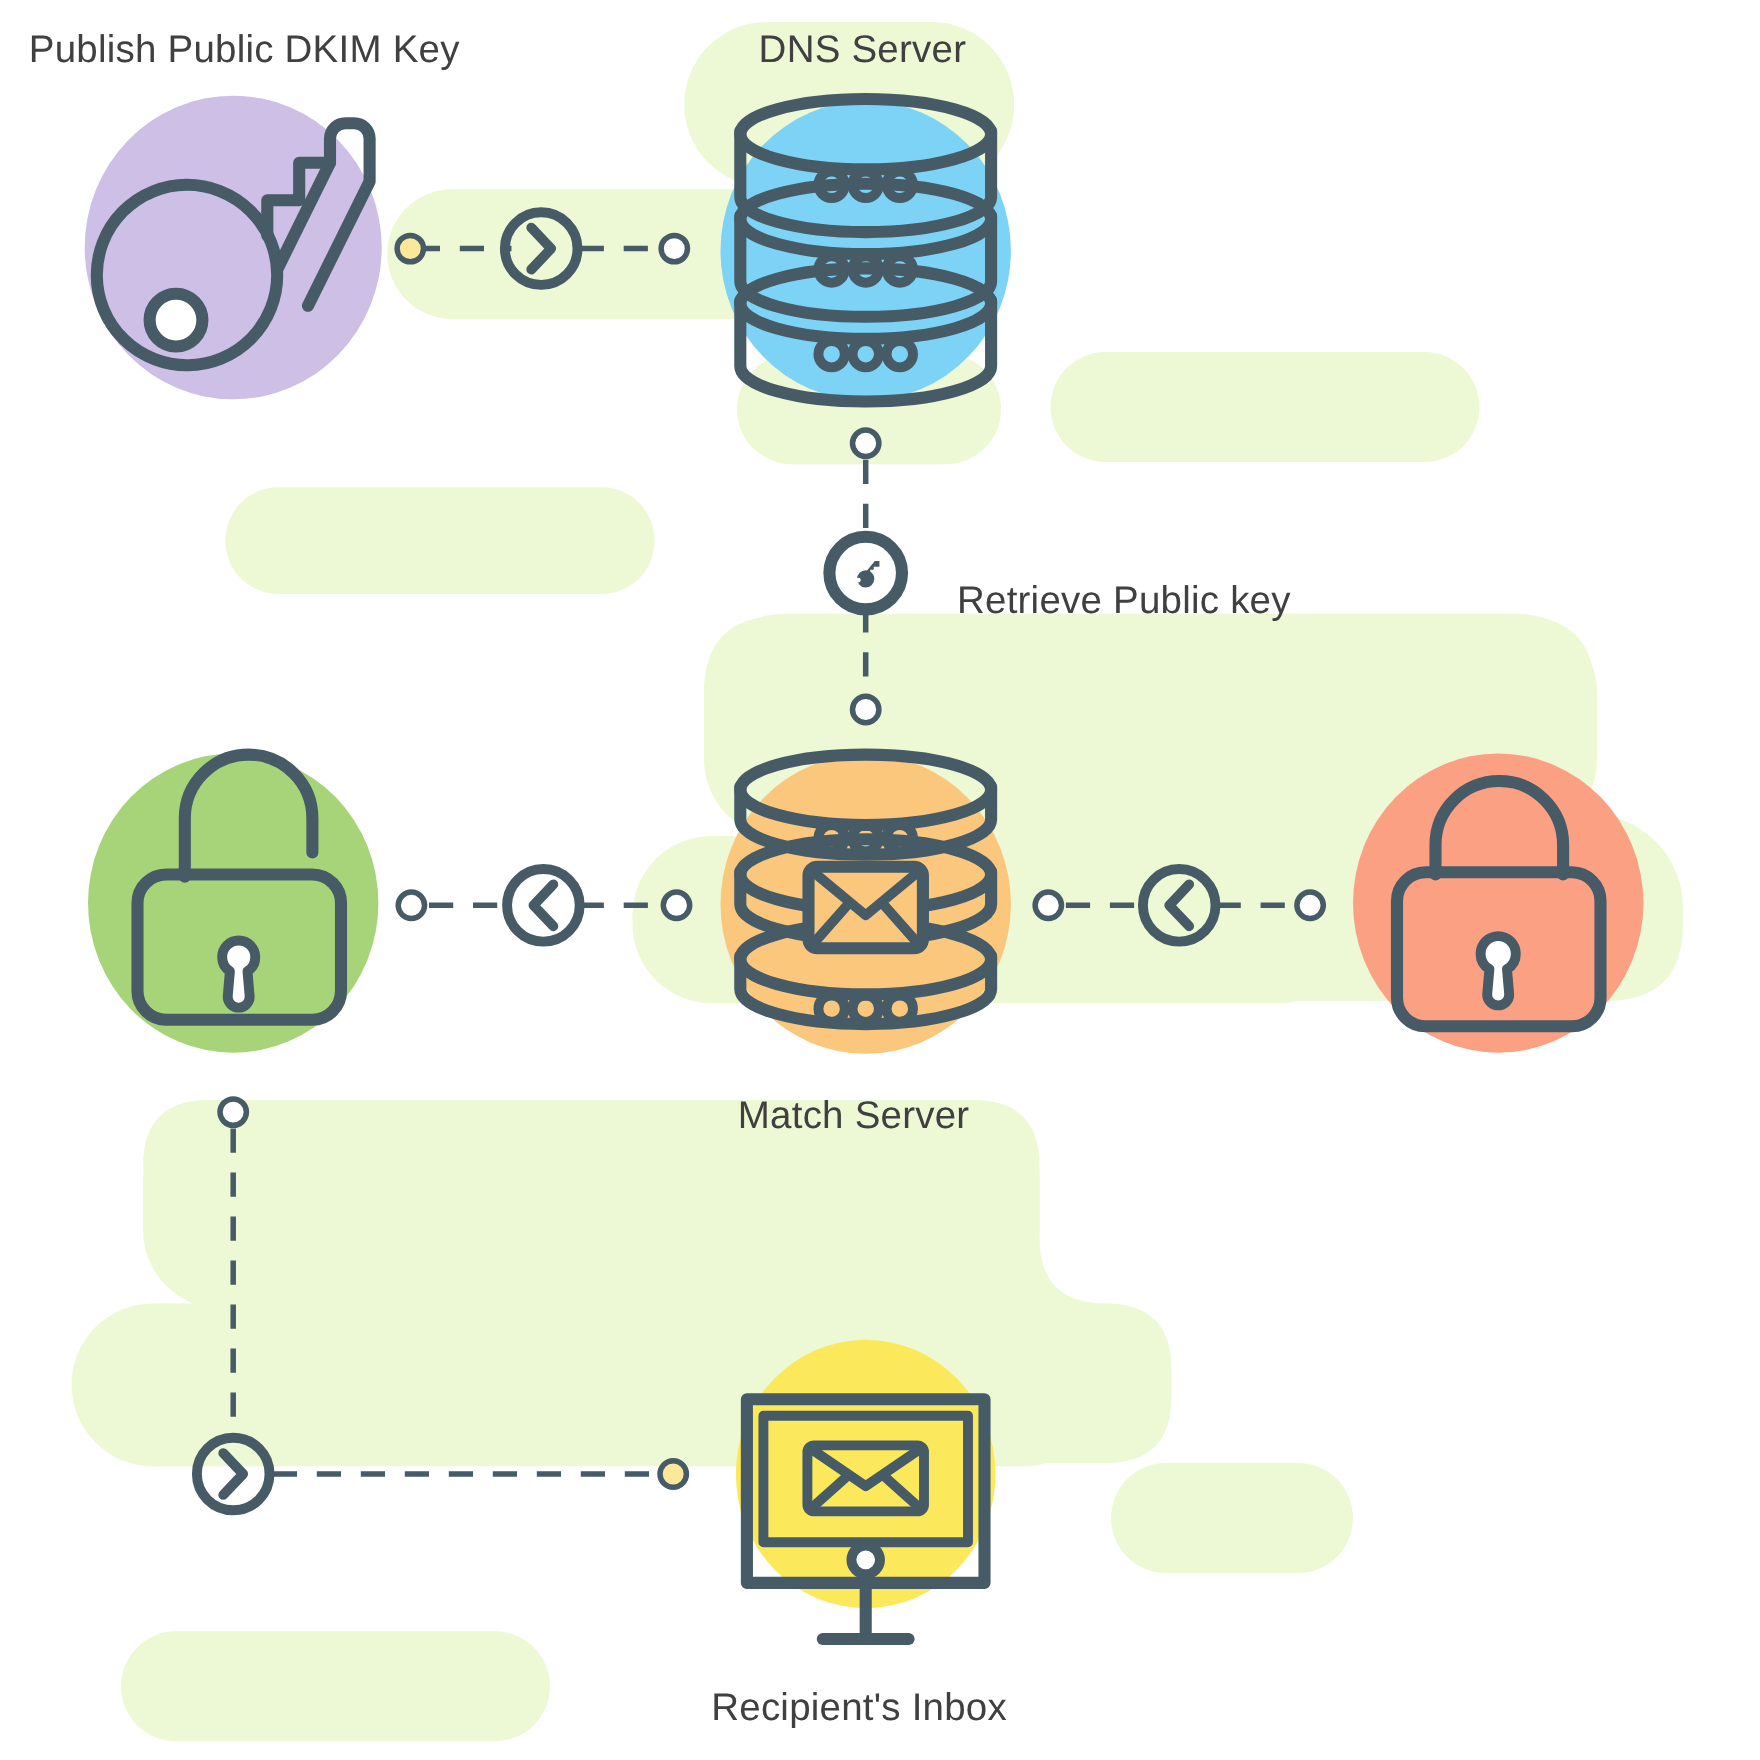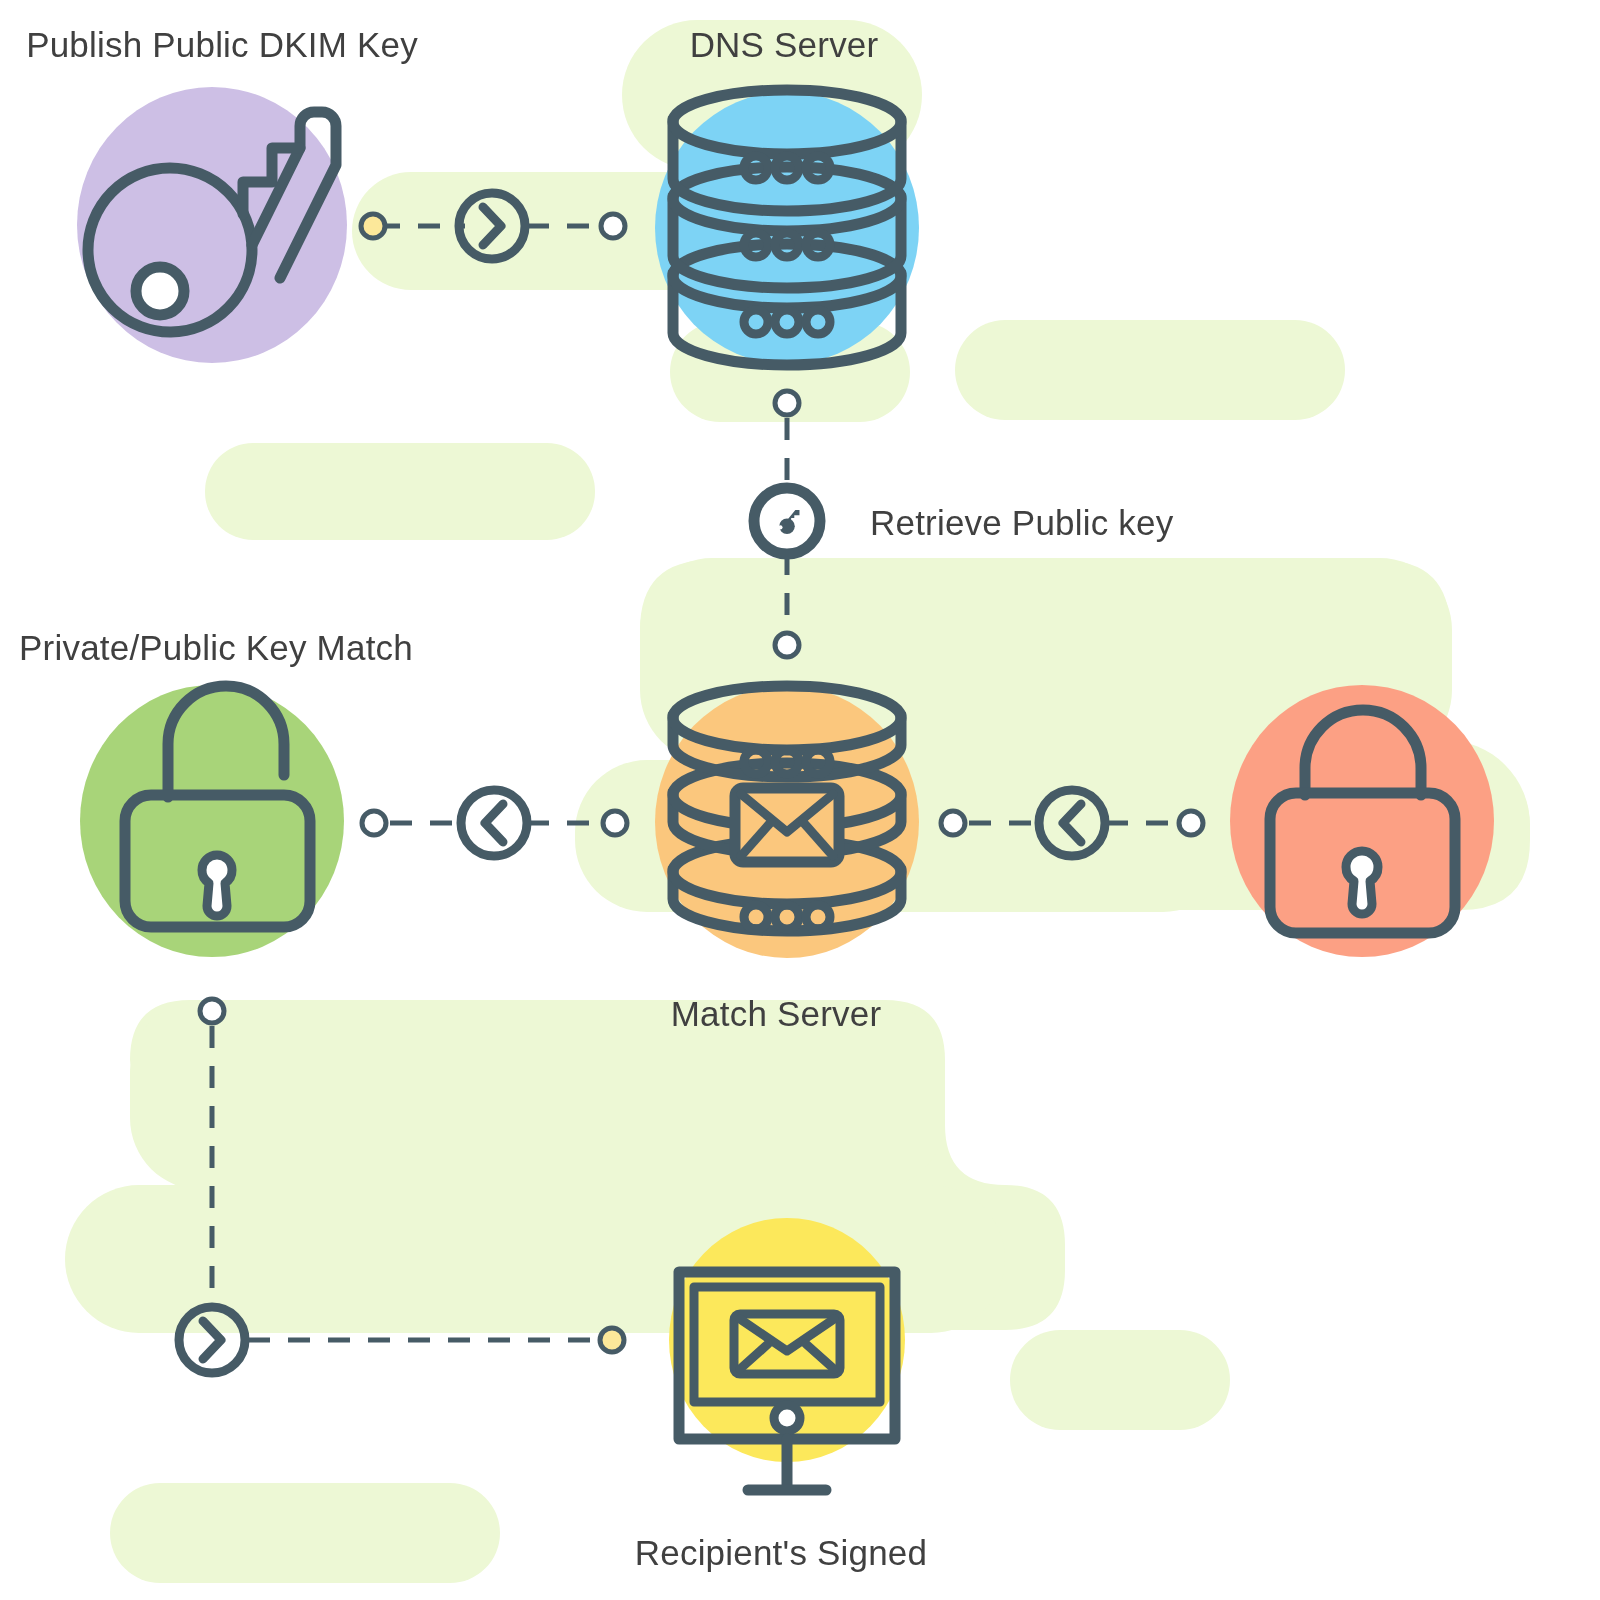--- a/index.html
+++ b/index.html
@@ -252,22 +252,21 @@
       <path class="ink" d="M 787 1439 L 787 1489"></path>
       <path class="ink" d="M 748 1490 L 826 1490"></path>
     </g>
 
   </svg>
 
   <div class="label center" style="left:222px; top:25px;">Publish Public DKIM Key</div>
 
   <div class="label center" style="left:784px; top:25px;text-align:right;">DNS Server</div>
 
-  <div class="label center" style="left:216px; top:628px;">Private/Public Key Match</div>
 
   <div class="label center" style="left:776px; top:994px;">Match Server</div>
 
 
-  <div class="label center" style="left:781px; top:1533px;">Recipient's Signed</div>
-
-  <div class="label" style="left:870px; top:503px;text-align:right;">Retrieve Public key</div>
+  <div class="label center" style="left:781px; top:1533px;">Recipient's Inbox</div>
+
+  <div class="label" style="left:870px; top:526px;text-align:right;">Retrieve Public key</div>
 
 </div>
 
 </body></html>

